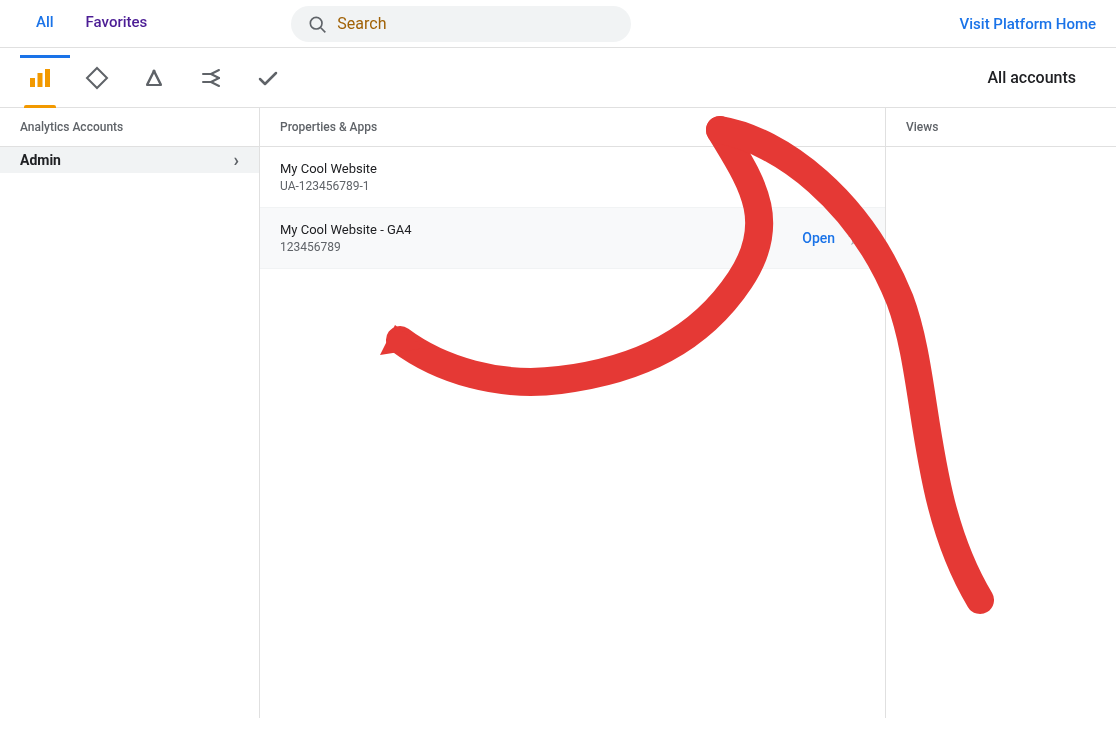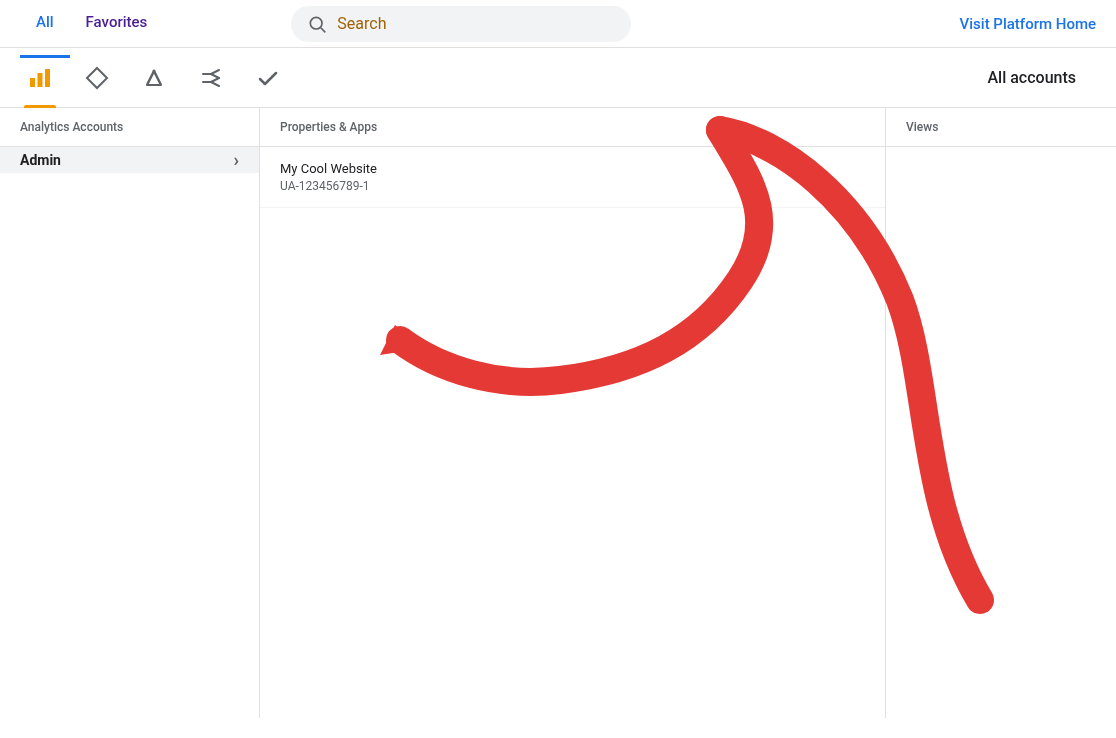--- a/index.html
+++ b/index.html
@@ -293,20 +293,32 @@
 
     <div class="property-item">
       <div class="property-item-row">
         <div>
           <div class="property-name">My Cool Website</div>
           <div class="property-id">UA-123456789-1</div>
         </div>
       </div>
     </div>
 
+    <div class="property-item highlighted">
+      <div class="property-item-row">
+        <div>
+          <div class="property-name">My Cool Website - GA4</div>
+          <div class="property-id">123456789</div>
+        </div>
+        <div class="actions-group">
+          <a class="open-link">Open</a>
+          <span class="star-icon">☆</span>
+        </div>
+      </div>
+    </div>
   </div>
 
   <div class="col-views">
     <div class="col-header">Views</div>
   </div>
 
 </div>
 
 <svg class="arrow-overlay" viewBox="0 0 1116 738">
 

